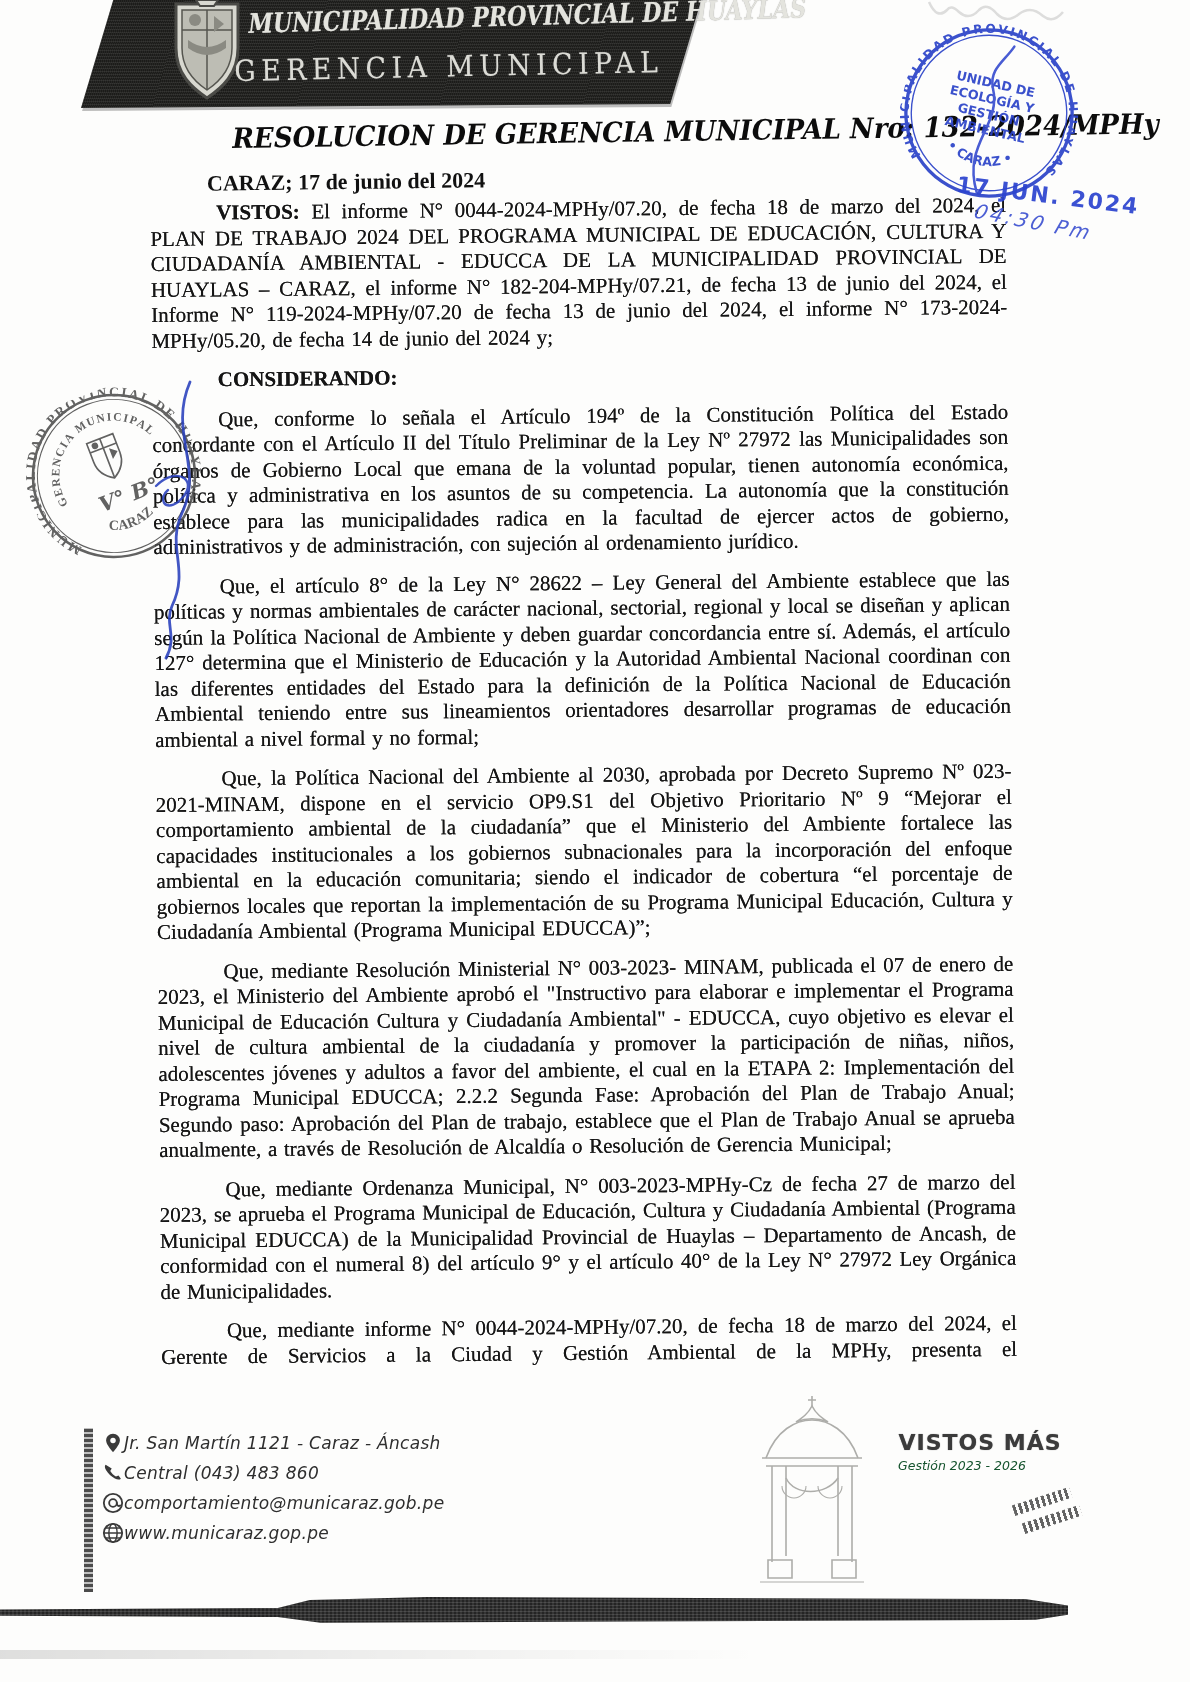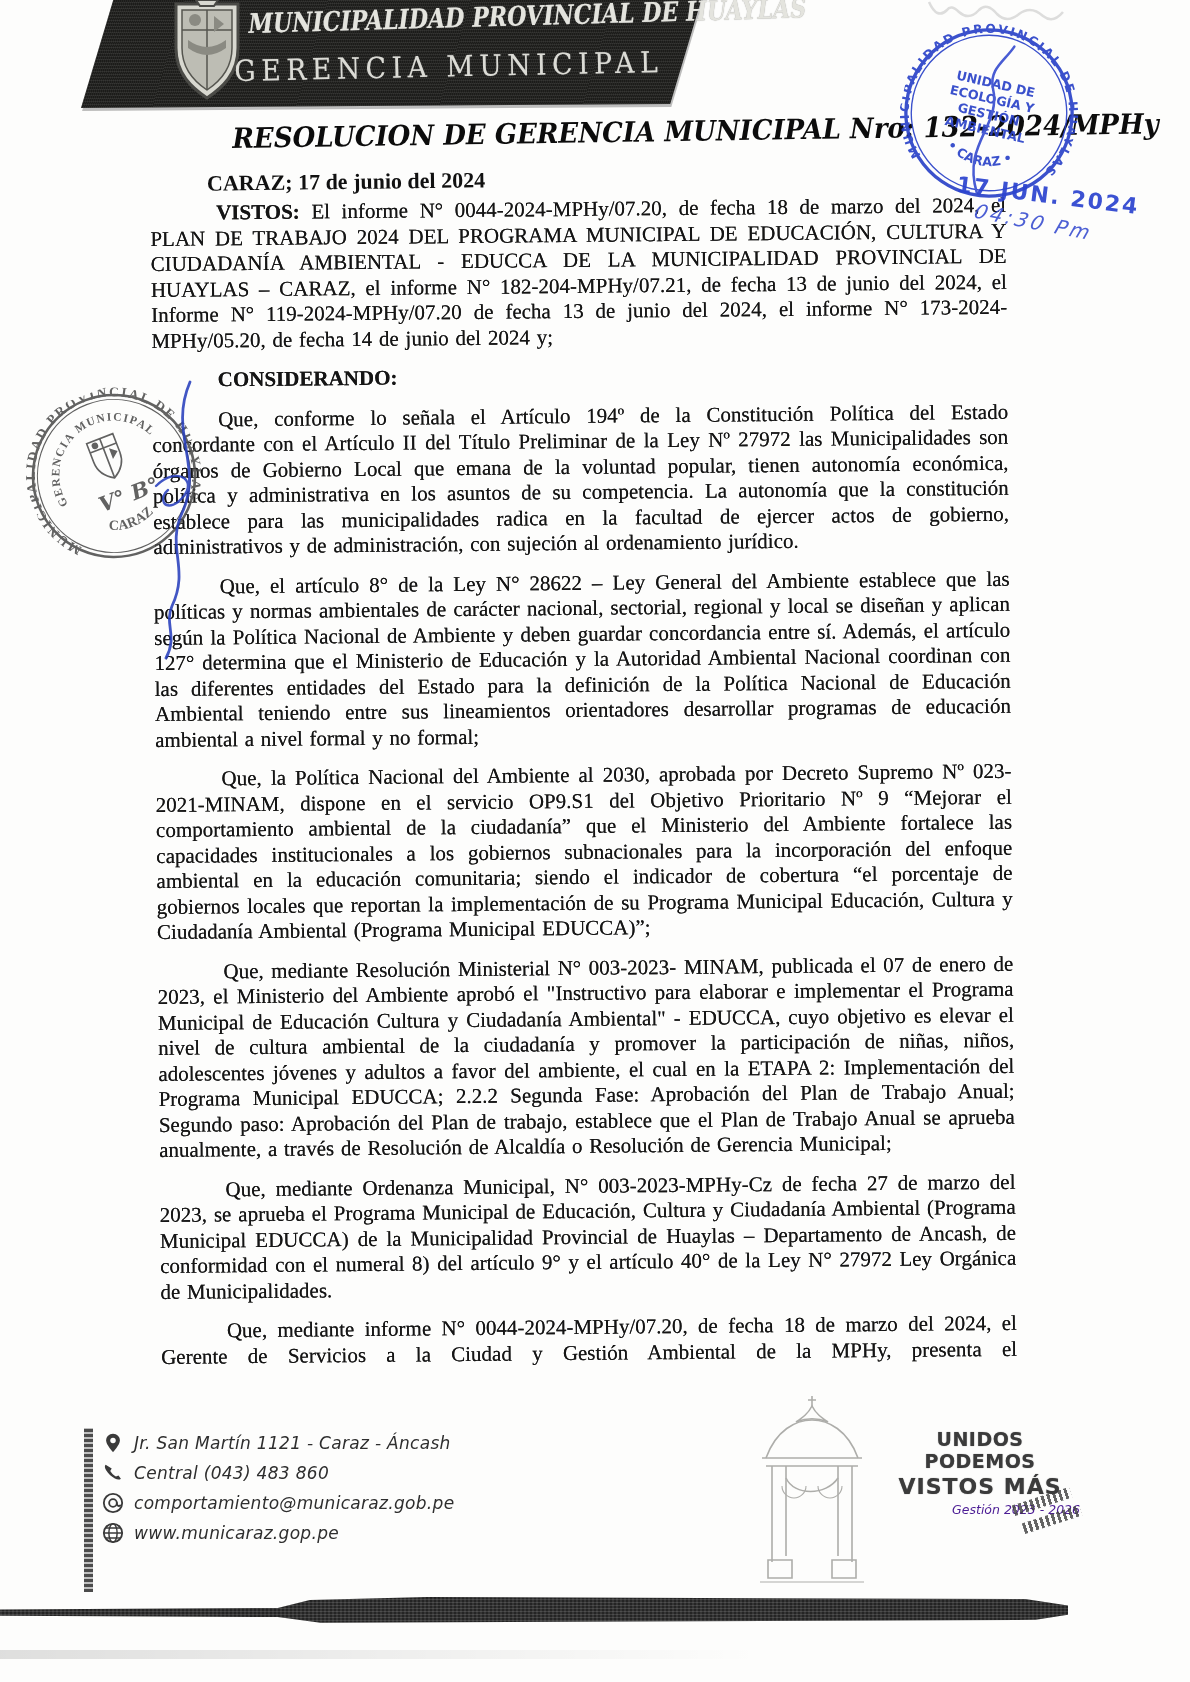--- a/index.html
+++ b/index.html
@@ -79,37 +79,37 @@
   }
   .scribble-top { position:absolute; left:925px; top:0; width:150px; height:22px; opacity:.55; }
 
   
   .foot-stripe {
     position:absolute; left:84px; top:1428px; width:9px; height:164px;
     background: repeating-linear-gradient(0deg,#2c2c2c 0 3px,#b5b5b5 3px 5px);
     opacity:.85;
   }
   .contact { position:absolute; left:102px; top:1432px; }
-  .contact-row { display:flex; align-items:center; gap:10px; margin-bottom:8px; }
+  .contact-row { display:flex; align-items:center; margin-bottom:8px; }
   .contact-row .txt {
     font-family:"DejaVu Sans", sans-serif; font-style:italic; font-size:17px;
     color:#2e2e2e; letter-spacing:.3px;
   }
   .cicon { width:22px; height:22px; flex:0 0 auto; }
 
   .gazebo { position:absolute; left:742px; top:1392px; width:140px; height:196px; opacity:.8; }
 
   .slogan { position:absolute; left:880px; top:1428px; width:200px; text-align:center;
     font-family:"DejaVu Sans", sans-serif; color:#3b3b3b; }
   .slogan-1 { font-weight:700; font-size:19px; letter-spacing:.5px;
     text-shadow:0 0 1px #777; }
   .slogan-2 { font-weight:700; font-size:22px; letter-spacing:1px; margin-top:2px;
     text-shadow:0 0 1px #777; }
-  .slogan-3 { font-style:italic; font-size:12.5px; color:#4c1d95; margin-top:3px;
-    text-align:right; padding-left:18px; }
+  .slogan-3 { font-style:italic; font-size:12.5px; color:#14532d; margin-top:3px;
+    text-align:left; padding-left:18px; }
   .hatch { position:absolute; width:60px; height:11px;
     background: repeating-linear-gradient(90deg,#3e3e3e 0 3px, transparent 3px 6px);
     transform: rotate(-18deg); opacity:.8; }
   .hatch.h1 { left:1012px; top:1496px; }
   .hatch.h2 { left:1022px; top:1514px; }
 
   .bottombar {
     position:absolute; top:1596px; left:0; width:1068px; height:34px;
     background-color:#242424;
     background-image:
@@ -260,21 +260,20 @@
       <path d="M20 66 h100 M24 74 h92"></path>
       <path d="M30 74 v96 M44 74 v90 M96 74 v90 M110 74 v96"></path>
       <path d="M44 86 c8 18 40 18 52 0"></path>
       <path d="M26 168 h24 v18 h-24 Z M90 168 h24 v18 h-24 Z"></path>
       <path d="M40 94 a12 12 0 0 0 24 0 M76 94 a12 12 0 0 0 24 0" stroke-width="1.1"></path>
       <path d="M18 190 h104" stroke-width="1.2"></path>
     </g>
   </svg>
 
   <div class="slogan">
-    <div class="slogan-1">UNIDOS PODEMOS</div>
     <div class="slogan-2">VISTOS MÁS</div>
     <div class="slogan-3">Gestión 2023 - 2026</div>
   </div>
   <div class="hatch h1"></div>
   <div class="hatch h2"></div>
 
   <div class="bottombar"></div>
   <div class="scan-smudge"></div>
 
 </div>

